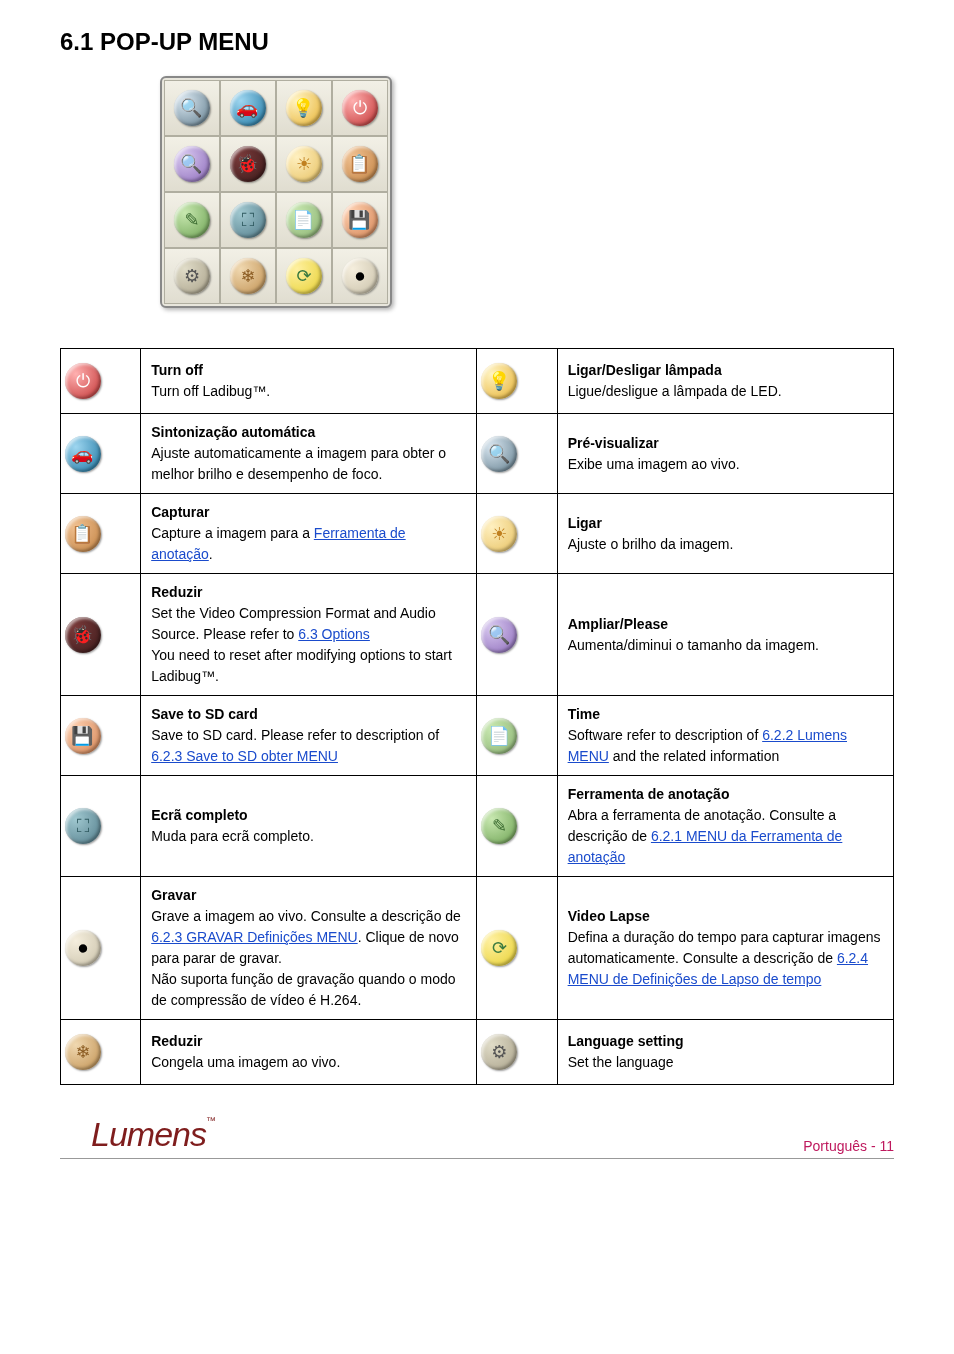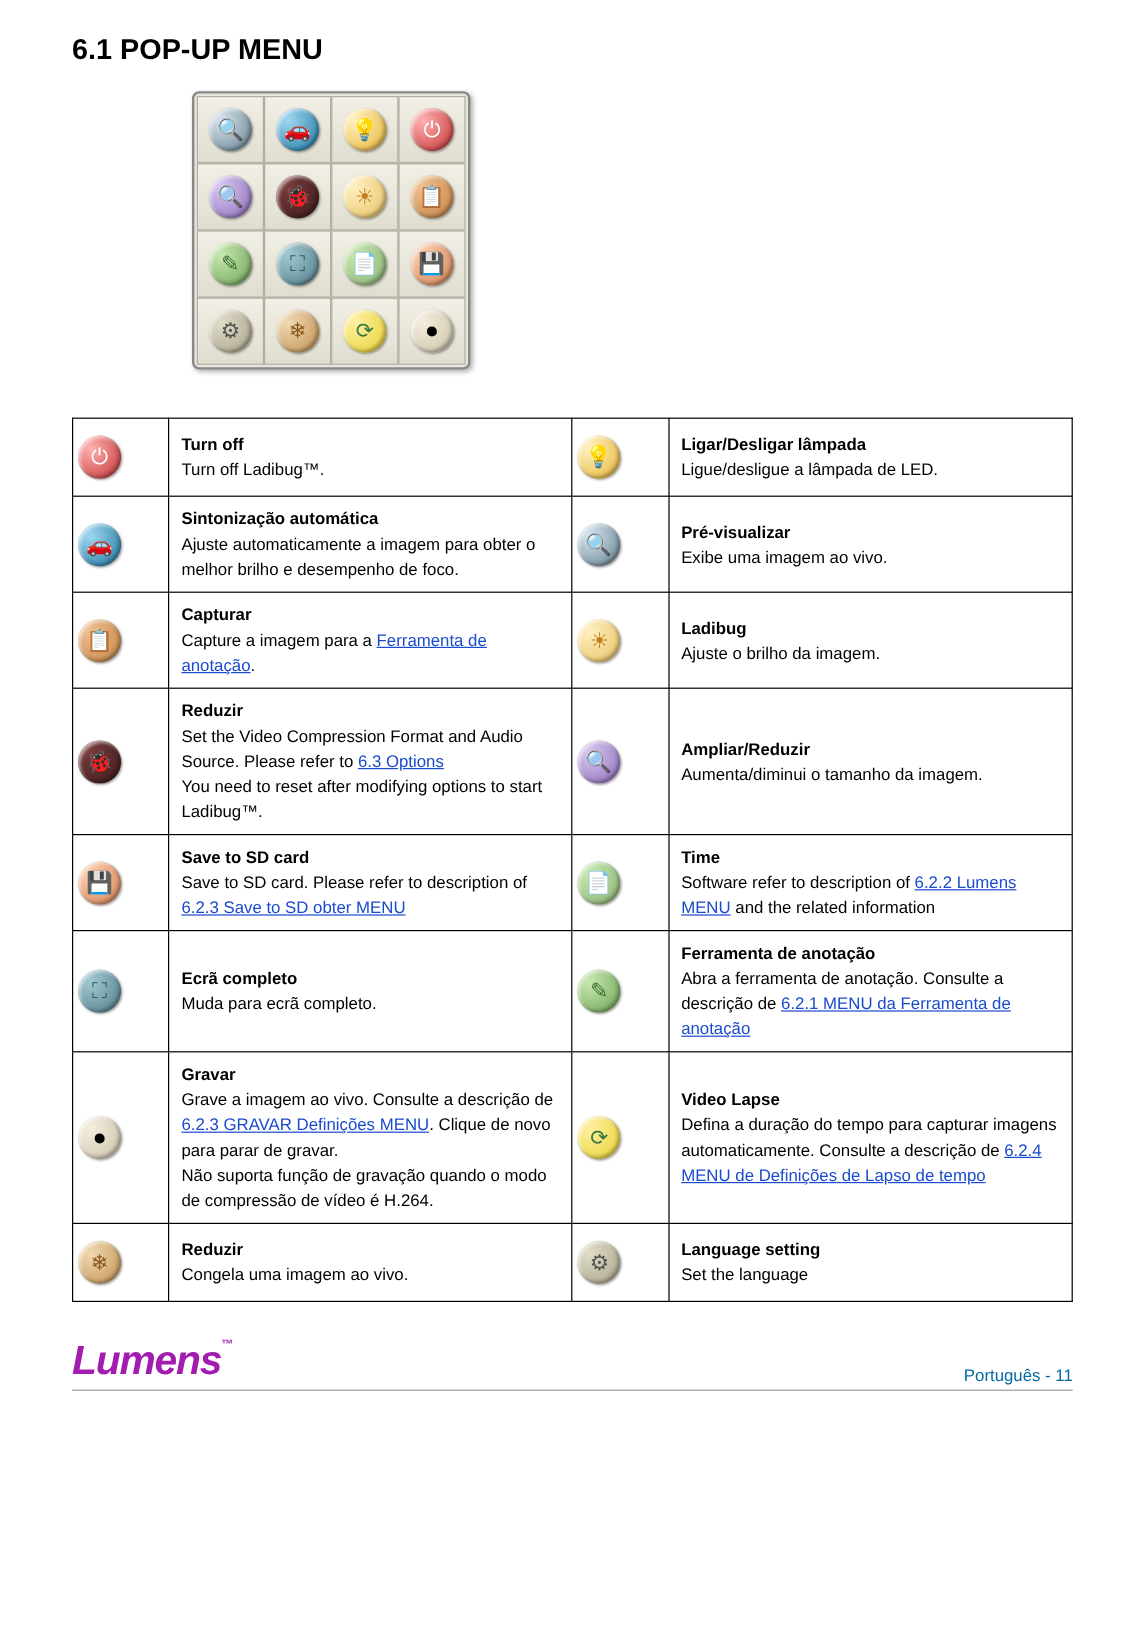--- a/index.html
+++ b/index.html
@@ -93,27 +93,28 @@
     margin-top: 30px;
     display: flex;
     align-items: flex-end;
     justify-content: space-between;
     border-bottom: 1px solid #999;
     padding-bottom: 4px;
   }
   .lumens-logo {
     font-family: 'Arial Black', Arial, sans-serif;
     font-size: 34px;
-    font-weight: 700;
+    font-weight: 400;
     font-style: italic;
     letter-spacing: -1px;
-    color: #a21caf;
+    color: #7f1d1d;
+    margin-left: 31px;
   }
   .lumens-logo sup { font-size: 10px; font-style: normal; vertical-align: top; }
-  .page-num { font-size: 14px; color: #0369a1; }
+  .page-num { font-size: 14px; color: #be185d; }
 </style>
 </head>
 <body>
 
 <div class="page">
   <div class="title">6.1 POP-UP MENU</div>
 
   <div class="toolbar-grid">
     <div class="toolbar-row">
       <div class="toolbar-cell">
@@ -196,31 +197,31 @@
           <td class="text-cell"><b>Pré-visualizar</b><br>Exibe uma imagem ao vivo.</td>
         </tr>
         <tr>
           <td class="icon-cell">
             <span class="icon-circle ic-capture">📋</span>
           </td>
           <td class="text-cell"><b>Capturar</b><br>Capture a imagem para a <a class="link">Ferramenta de anotação</a>.</td>
           <td class="icon-cell">
             <span class="icon-circle ic-bright">☀</span>
           </td>
-          <td class="text-cell"><b>Ladibug</b><br>Ajuste o brilho da imagem.</td>
+          <td class="text-cell"><b>Ligar</b><br>Ajuste o brilho da imagem.</td>
         </tr>
         <tr>
           <td class="icon-cell">
             <span class="icon-circle ic-options">🐞</span>
           </td>
           <td class="text-cell"><b>Reduzir</b><br>Set the Video Compression Format and Audio Source. Please refer to <a class="link">6.3 Options</a><br><remark> You need to reset after modifying options to start Ladibug™.</remark></td>
           <td class="icon-cell">
             <span class="icon-circle ic-zoom">🔍</span>
           </td>
-          <td class="text-cell"><b>Ampliar/Reduzir</b><br>Aumenta/diminui o tamanho da imagem.</td>
+          <td class="text-cell"><b>Ampliar/Please</b><br>Aumenta/diminui o tamanho da imagem.</td>
         </tr>
         <tr>
           <td class="icon-cell">
             <span class="icon-circle ic-sd">💾</span>
           </td>
           <td class="text-cell"><b>Save to SD card</b><br>Save to SD card. Please refer to description of <a class="link">6.2.3 Save to SD obter MENU</a></td>
           <td class="icon-cell">
             <span class="icon-circle ic-about">📄</span>
           </td>
           <td class="text-cell"><b>Time</b><br>Software refer to description of <a class="link">6.2.2 Lumens MENU</a> and the related information</td>

